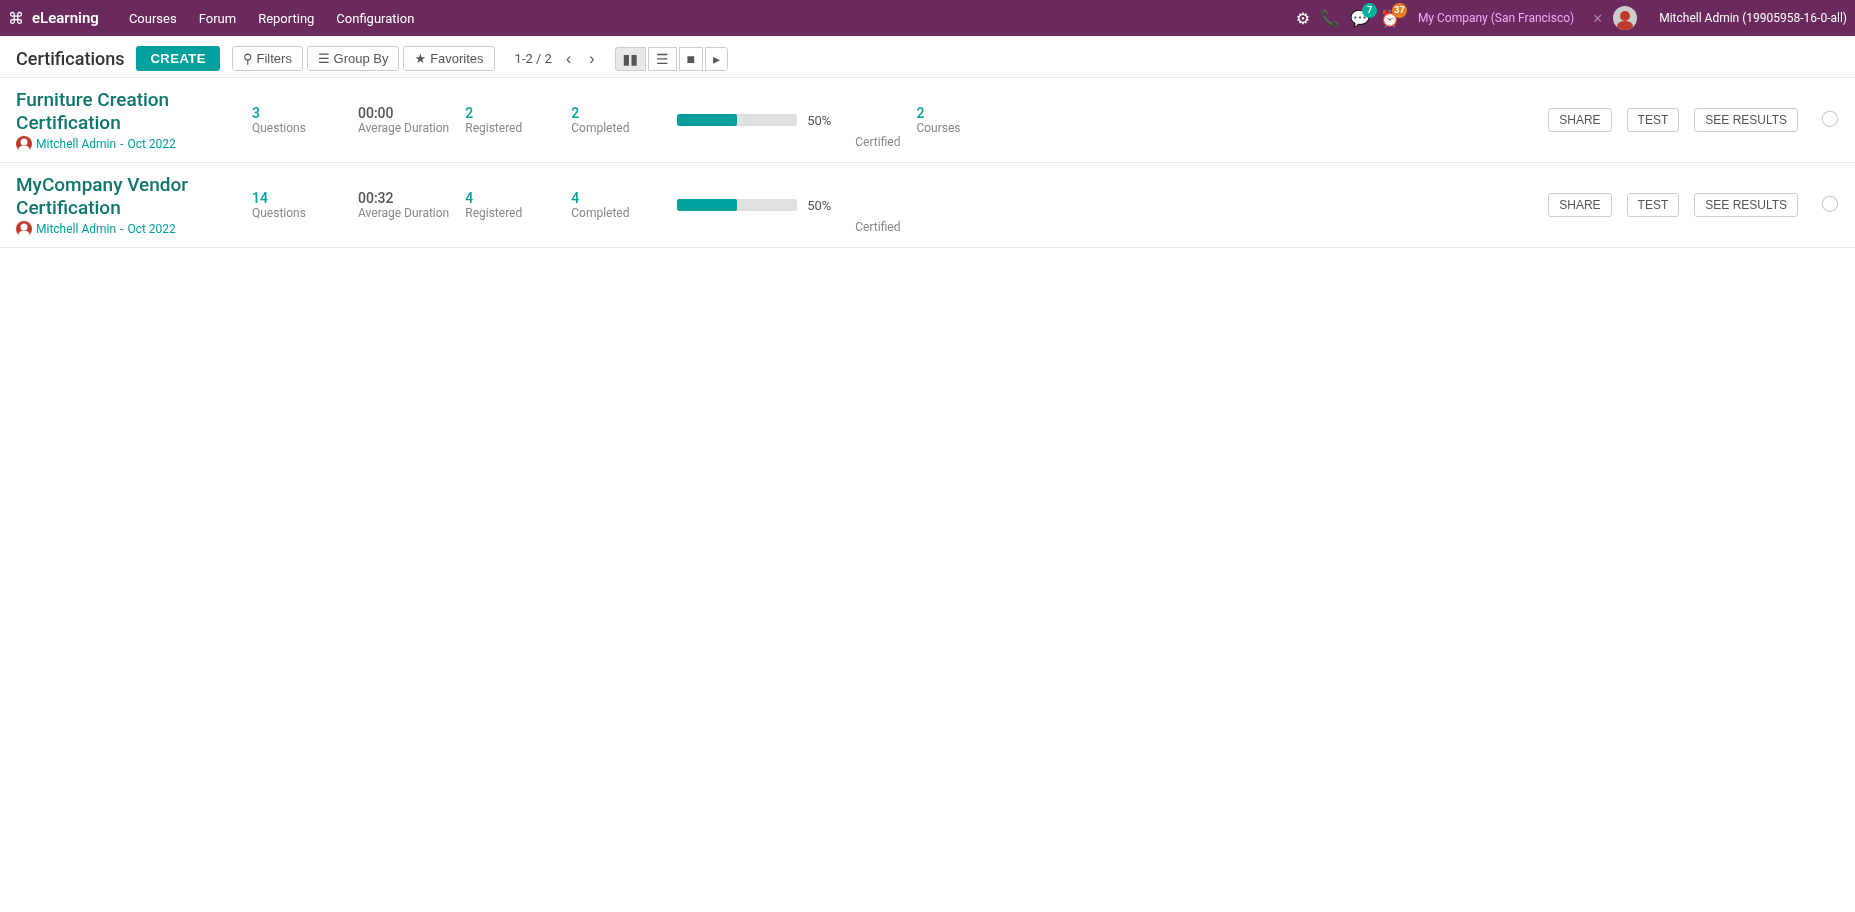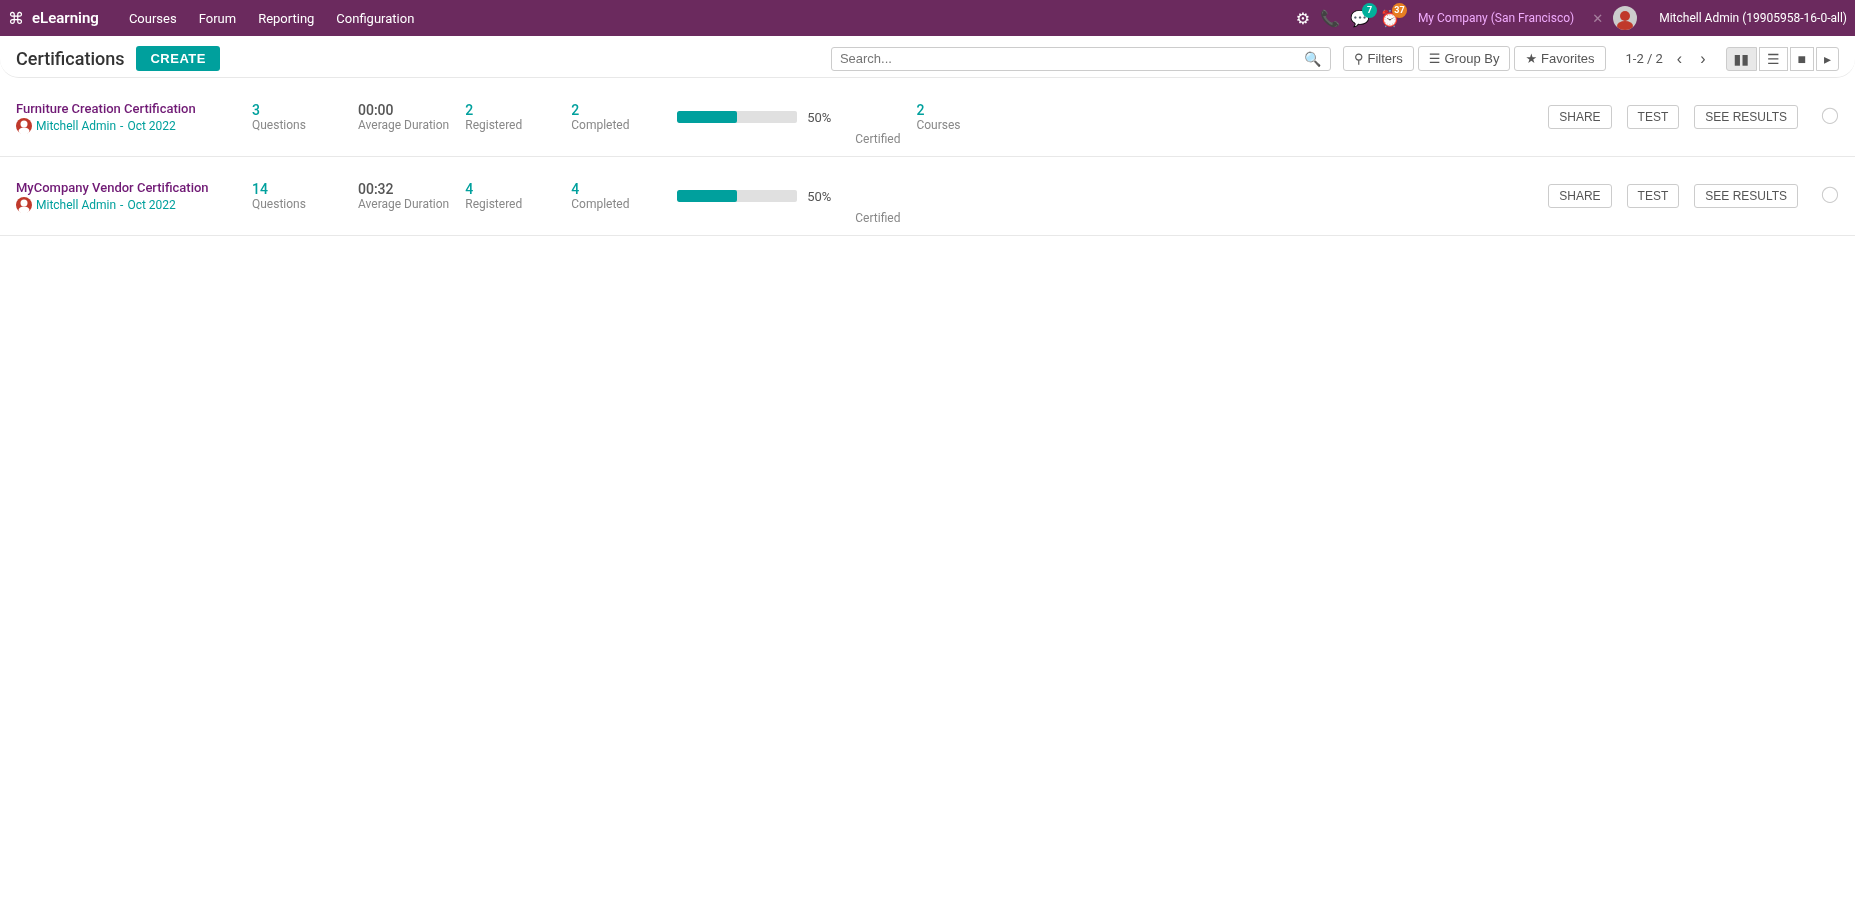--- a/index.html
+++ b/index.html
@@ -89,21 +89,21 @@
       display: flex;
       align-items: center;
       padding: 10px 16px;
       border-bottom: 1px solid #e8e8e8;
       background: #fff;
       gap: 16px;
       min-height: 68px;
     }
 
     .cert-info { min-width: 200px; flex: 0 0 220px; }
-    .cert-title { font-size: 13px; font-weight: 500; color: #701a75; margin-bottom: 2px; }
+    .cert-title { font-size: 19px; font-weight: 500; color: #0f766e; margin-bottom: 2px; }
     .cert-meta { display: flex; align-items: center; gap: 4px; font-size: 12px; color: #00a09d; }
     .cert-meta-avatar { width: 16px; height: 16px; border-radius: 50%; background: #c0392b; display: flex; align-items: center; justify-content: center; font-size: 8px; color: #fff; flex-shrink: 0; }
 
     .cert-stat { min-width: 90px; }
     .cert-stat-value { font-size: 14px; color: #00a09d; font-weight: 500; }
     .cert-stat-label { font-size: 12px; color: #888; }
 
     .cert-progress-area { min-width: 200px; display: flex; align-items: center; gap: 10px; }
     .progress-bar-bg { width: 120px; height: 12px; background: #e0e0e0; border-radius: 2px; overflow: hidden; }
     .progress-bar-fill { height: 100%; background: #00a09d; border-radius: 2px; }
@@ -154,28 +154,24 @@
           <circle cx="12" cy="10" r="5" fill="#c0392b"></circle>
           <ellipse cx="12" cy="20" rx="8" ry="5" fill="#c0392b"></ellipse>
         </svg>
     </div>
     <span class="topnav-user">Mitchell Admin (19905958-16-0-all)</span>
   </div>
 </nav>
 
 <div class="main-content">
 
-  <div style="display:flex; align-items:center; padding: 10px 16px 6px 16px; background:#fff; border-bottom: 1px solid #e8e8e8; gap:12px;border-radius:19px;">
+  <div style="display:flex; align-items:center; padding: 10px 16px 6px 16px; background:#fff; border-bottom: 1px solid #e8e8e8; gap:12px;">
     <h1 class="page-title" style="font-size:18px; font-weight:500; color:#333; flex:0 0 auto;">Certifications</h1>
     <button class="create-btn">CREATE</button>
 
-    <div class="search-bar" style="margin-left:auto; max-width:500px; flex:1;">
-      <input class="search-input" type="text" style="border: none; outline: none; flex: 1 1 0%; font-size: 13px; color: rgb(136, 136, 136);" placeholder="Search...">
-      <span class="search-icon">🔍</span>
-    </div>
 
     <div class="filter-controls">
       <button class="filter-btn">
         <span>⚲</span>
         <span>Filters</span>
       </button>
       <button class="filter-btn">
         <span>☰</span>
         <span>Group By</span>
       </button>

